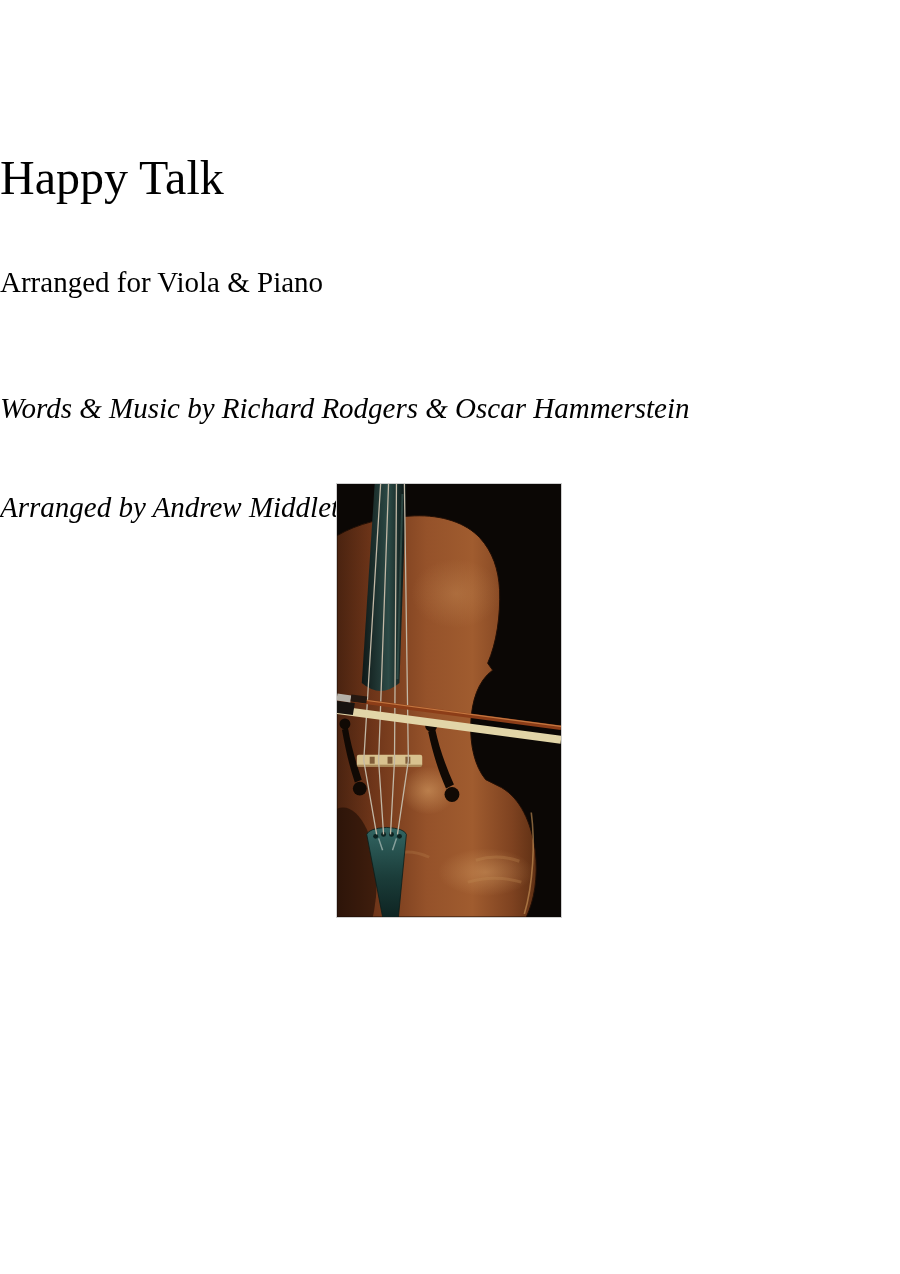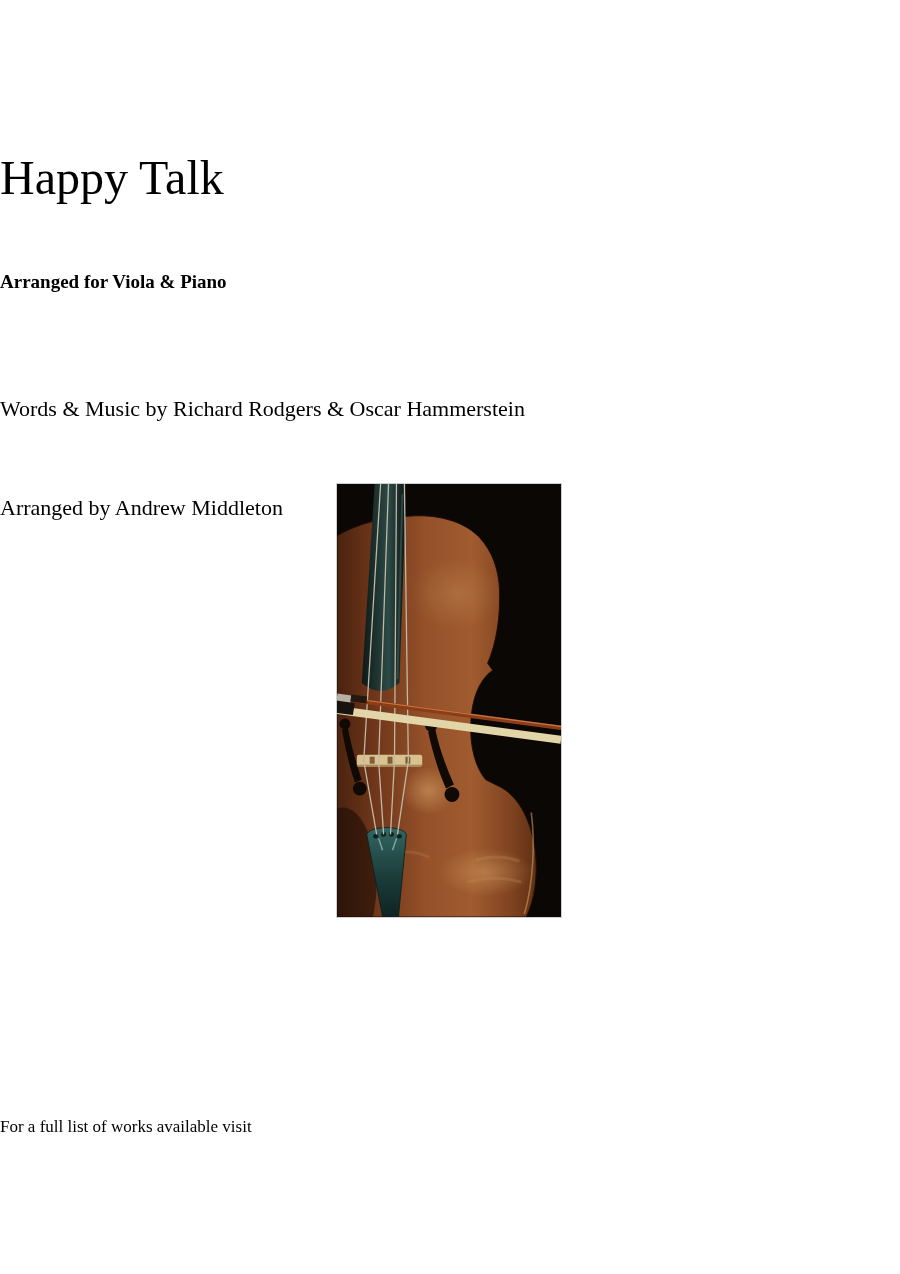--- a/index.html
+++ b/index.html
@@ -24,28 +24,28 @@
   }
   .title {
     top: 148px;
     font-size: 48px;
     line-height: 60px;
     font-weight: 400;
     margin: 0;
   }
   .subtitle {
     top: 267px;
-    font-size: 19px;
+    font-size: 29px;
     line-height: 30px;
-    font-weight: bold;
   }
   .credits {
     top: 326px;
-    font-size: 22px;
+    font-size: 29px;
     line-height: 33px;
+    font-style: italic;
   }
   .cover-photo {
     position: absolute;
     left: 336px;
     top: 483px;
     width: 226px;
     height: 435px;
     margin: 0;
     padding: 0;
     border: 1px solid #cfcfcf;
@@ -163,16 +163,15 @@
         <line x1="0" y1="215" x2="226" y2="245" stroke="#8c3d18" stroke-width="4.5"></line>
         <line x1="0" y1="213.5" x2="226" y2="243.5" stroke="#d2854a" stroke-width="1.2" opacity="0.8"></line>
         <path d="M0,218 L18,220 L16,232 L0,230 Z" fill="#171310"></path>
         <line x1="0" y1="214" x2="14" y2="216" stroke="#b5b1a8" stroke-width="7"></line>
         <line x1="14" y1="215" x2="30" y2="217" stroke="#241811" stroke-width="7"></line>
       </g>
     </svg>
   </figure>
 
   <footer class="centered-text footer">
-    <div>For a full list of works available visit</div>
   </footer>
 
 </div>
 
 </body></html>

